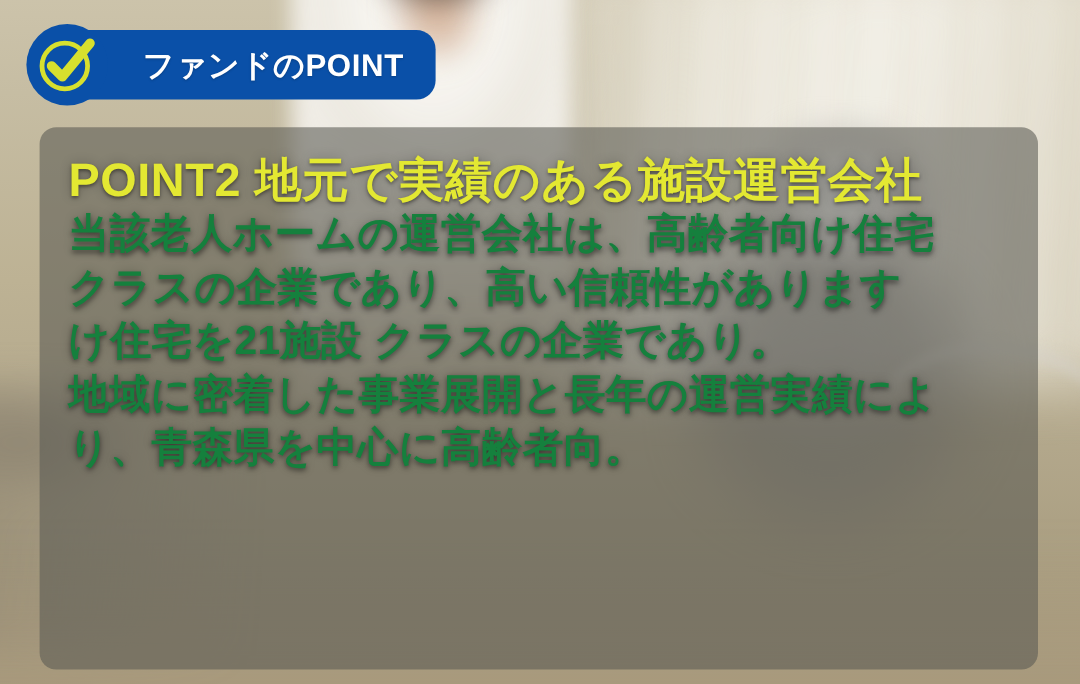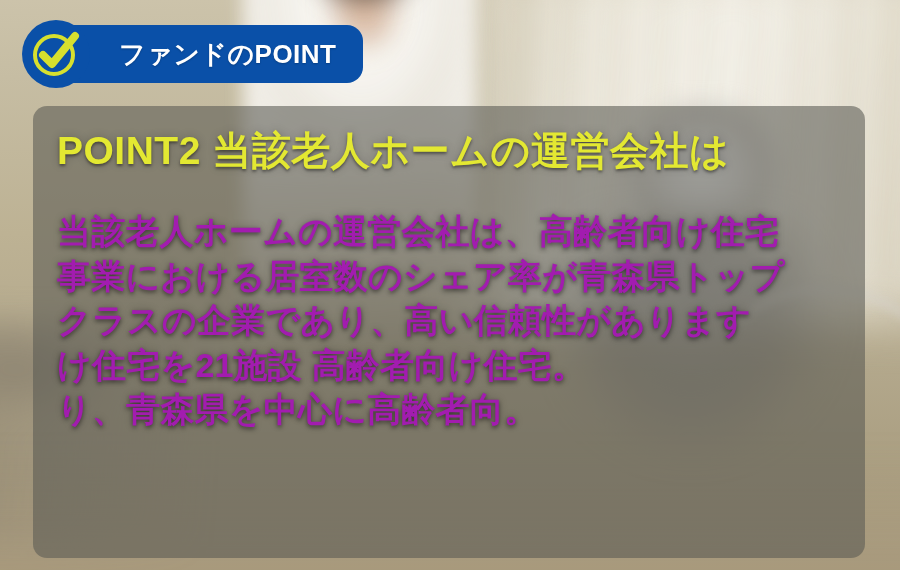--- a/index.html
+++ b/index.html
@@ -295,22 +295,21 @@
     font-weight: bold;
     line-height: 1.16;
     letter-spacing: 0.5px;
     white-space: nowrap;
     text-shadow:
       0 2px 3px rgba(0,0,0,0.42),
       0 0 10px rgba(0,0,0,0.22);
   }
 
   .body-text {
-    margin-top: 36px;
-    color: #a21caf;
+    color: #15803d;
     font-size: 34px;
     font-weight: bold;
     line-height: 1.31;
     letter-spacing: 0.2px;
     text-shadow:
       0 2px 4px rgba(0,0,0,0.46),
       0 0 9px rgba(0,0,0,0.24);
   }
 
   .body-line {
@@ -343,24 +342,24 @@
     <span class="badge-label">ファンドのPOINT</span>
   </div>
 
   <div class="check-disc"></div>
   <svg class="check-icon" viewBox="0 0 52 52">
     <circle cx="24" cy="27" r="19" fill="none" stroke="#d7e02e" stroke-width="4"></circle>
     <path d="M13 27 L22 36 L45 8" fill="none" stroke="#d7e02e" stroke-width="8" stroke-linecap="round" stroke-linejoin="round"></path>
   </svg>
 
   <div class="content">
-    <div class="point-title">POINT2 当該老人ホームの運営会社は</div>
+    <div class="point-title">POINT2 地元で実績のある施設運営会社</div>
 
     <div class="body-text">
       <div class="body-line">当該老人ホームの運営会社は、高齢者向け住宅</div>
-      <div class="body-line">事業における居室数のシェア率が青森県トップ</div>
       <div class="body-line">クラスの企業であり、高い信頼性があります</div>
-      <div class="body-line">け住宅を21施設 高齢者向け住宅。</div>
+      <div class="body-line">け住宅を21施設 クラスの企業であり。</div>
+      <div class="body-line">地域に密着した事業展開と長年の運営実績によ</div>
       <div class="body-line">り、青森県を中心に高齢者向。</div>
     </div>
   </div>
 
 </div>
 
 </body></html>

